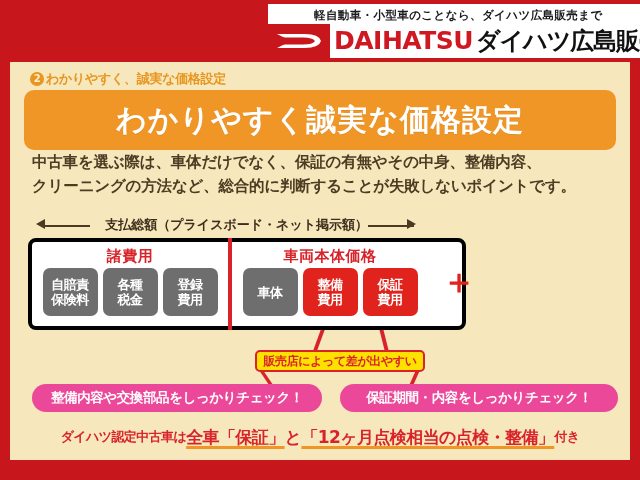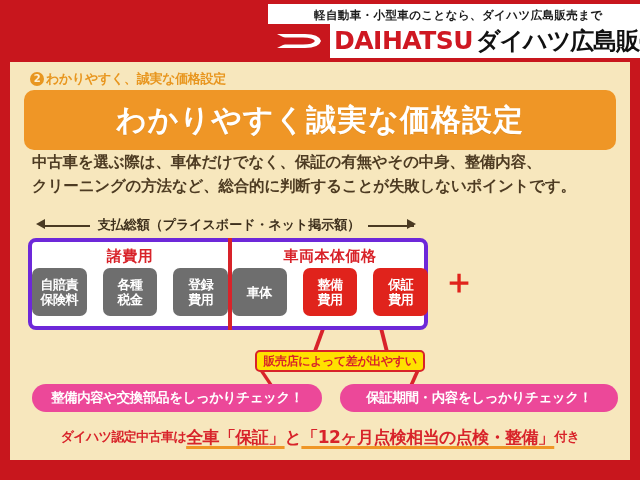--- a/index.html
+++ b/index.html
@@ -67,45 +67,45 @@
   .lead{
     position:absolute;left:22px;top:88px;width:578px;
     text-align:left;color:#4d3b22;font-size:15.5px;line-height:24px;
     font-weight:600;letter-spacing:-.2px;
   }
 
   
   .arrow-row{position:absolute;left:18px;top:152px;width:400px;height:22px;}
   .arrow-label{
     position:absolute;left:62px;top:0px;width:278px;height:22px;line-height:22px;
-    text-align:center;font-size:13px;font-weight:bold;color:#3d2f1c;white-space:nowrap;
+    text-align:right;font-size:13px;font-weight:bold;color:#3d2f1c;white-space:nowrap;
   }
   .arrow-line{position:absolute;top:11px;height:2px;background:#4a3a22;}
   .al-left{left:16px;width:46px;}
   .al-right{left:340px;width:46px;}
   .arrow-head{position:absolute;top:5px;width:0;height:0;border-top:5px solid transparent;border-bottom:5px solid transparent;}
   .ah-left{left:8px;border-right:9px solid #4a3a22;}
   .ah-right{left:379px;border-left:9px solid #4a3a22;}
 
   
   .total-box{
-    position:absolute;left:18px;top:176px;width:400px;height:92px;
-    background:#ffffff;border:4px solid #6d28d9;border-radius:8px;box-sizing:border-box;
+    position:absolute;left:18px;top:176px;width:438px;height:92px;
+    background:#ffffff;border:4px solid #000000;border-radius:8px;box-sizing:border-box;
   }
   .total-divider{
     position:absolute;left:218px;top:176px;width:4px;height:92px;background:#d8232a;
   }
   .grp{position:absolute;top:0;height:92px;}
   .grp-left{left:0px;width:196px;}
   .grp-right{left:200px;width:196px;}
   .grp-title{
     position:absolute;top:5px;left:0;width:100%;text-align:center;
     font-size:15px;font-weight:bold;color:#d8232a;letter-spacing:.5px;
   }
-  .chips{position:absolute;top:26px;left:0;width:100%;display:flex;justify-content:center;gap:16px;}
+  .chips{position:absolute;top:26px;left:0;width:100%;display:flex;justify-content:center;gap:5px;}
   .chip{
     width:55px;height:48px;border-radius:7px;
     display:flex;flex-direction:column;align-items:center;justify-content:center;
     font-size:13px;font-weight:bold;color:#ffffff;line-height:15px;letter-spacing:-.5px;
   }
   .chip.gray{background:#6e6e6e;}
   .chip.red{background:#e0231c;}
 
   
   .plus{

